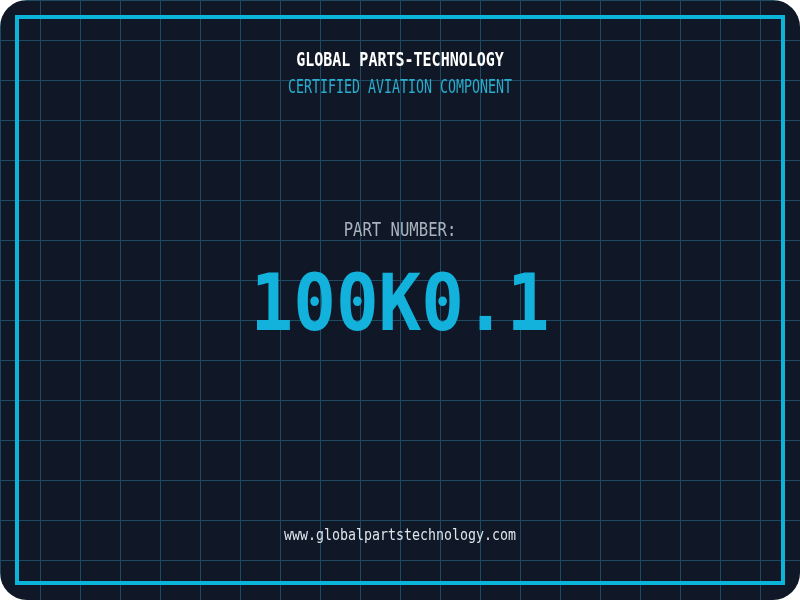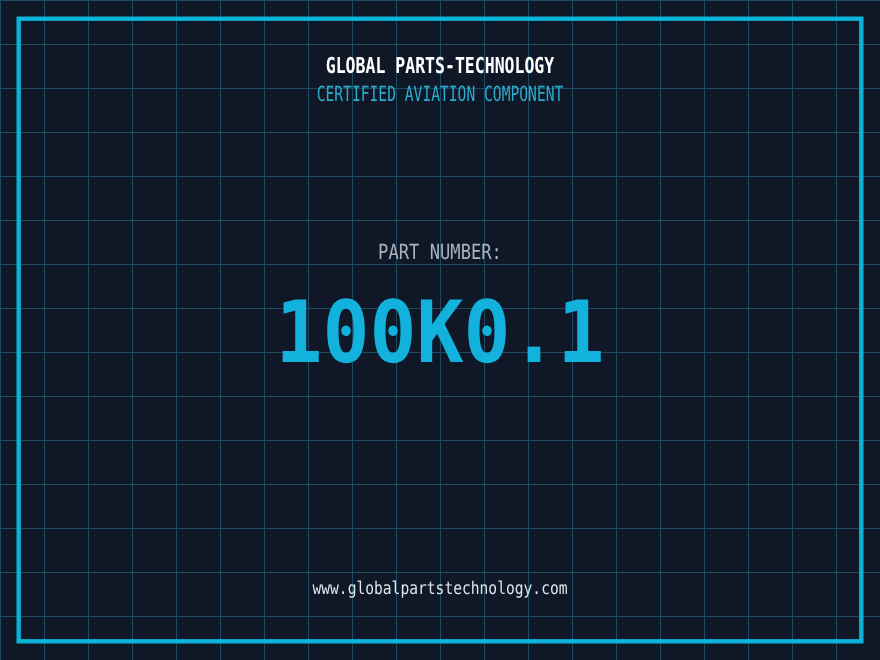--- a/index.html
+++ b/index.html
@@ -22,20 +22,21 @@
   }
   .canvas{
     position:relative;
     width:800px;
     height:600px;
     background-color:var(--background);
     background-image:
       linear-gradient(to right, var(--grid-line) 1px, transparent 1px),
       linear-gradient(to bottom, var(--grid-line) 1px, transparent 1px);
     background-size:40px 40px;
+    border-radius:27px;
   }
   .frame{
     position:absolute;
     left:15px;
     top:15px;
     right:15px;
     bottom:15px;
     border:4px solid var(--frame-accent);
     box-sizing:border-box;
     pointer-events:none;

